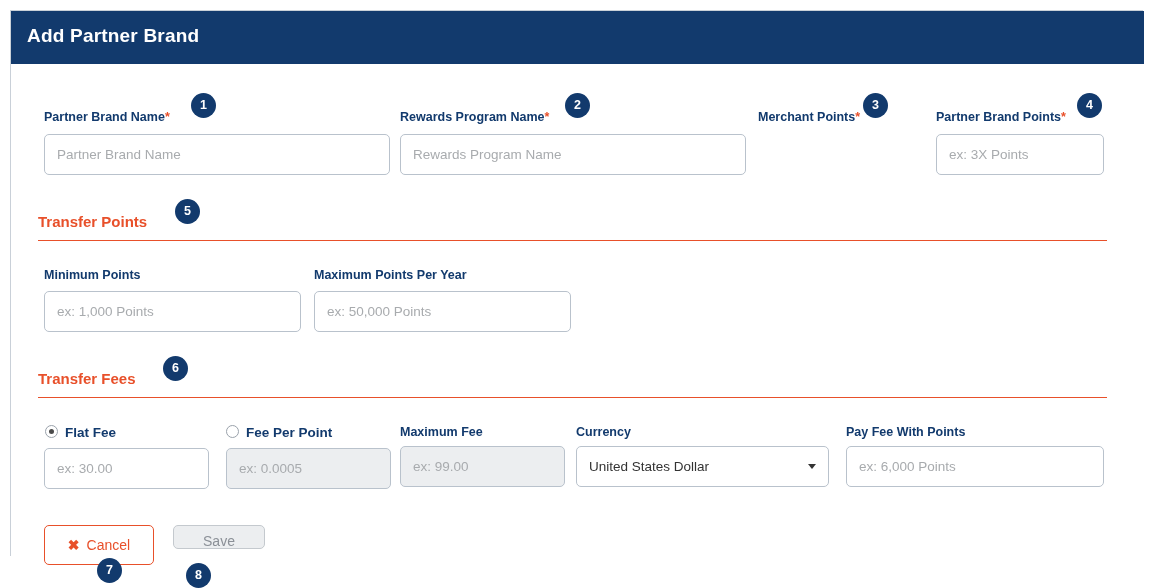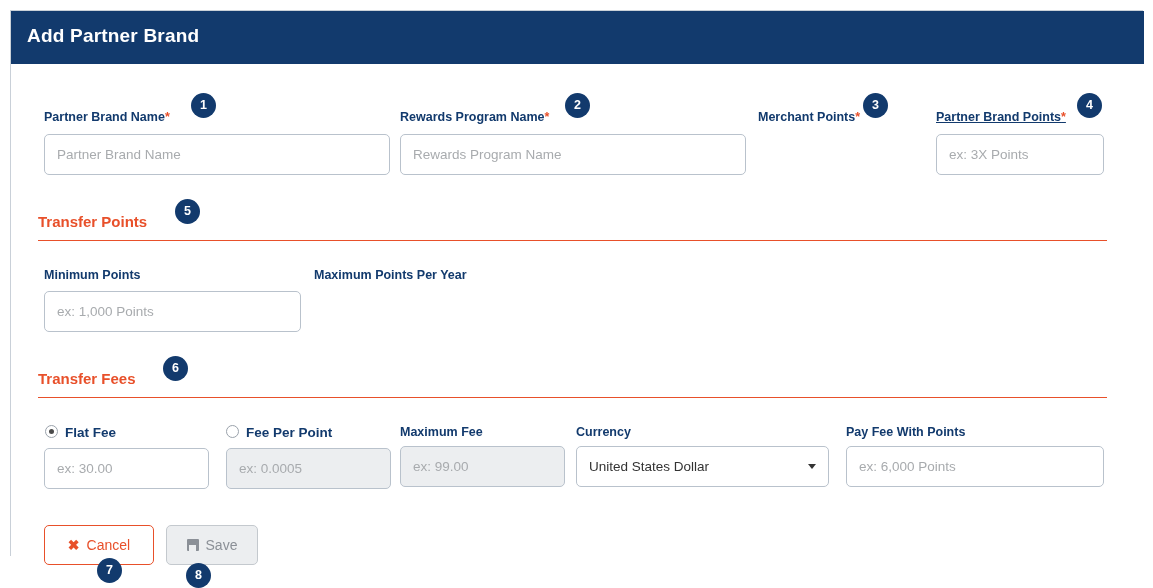--- a/index.html
+++ b/index.html
@@ -209,35 +209,36 @@
 
       <div class="field-label" style="left:33px; top:46px;">
         <span>Partner Brand Name</span><span class="req">*</span>
       </div>
       <div class="field-label" style="left:389px; top:46px;">
         <span>Rewards Program Name</span><span class="req">*</span>
       </div>
       <div class="field-label" style="left:747px; top:46px;">
         <span>Merchant Points</span><span class="req">*</span>
       </div>
-      <div class="field-label" style="left:925px; top:46px;text-decoration:underline;">
+      <div class="field-label" style="left:925px; top:46px;">
         <span>Partner Brand Points</span><span class="req">*</span>
       </div>
 
       <input class="input" style="left: 33px; top: 70px; width: 346px; height: 41px;" placeholder="Partner Brand Name">
       <input class="input" style="left: 389px; top: 70px; width: 346px; height: 41px;" placeholder="Rewards Program Name">
       <input class="input" style="left: 925px; top: 70px; width: 168px; height: 41px;" placeholder="ex: 3X Points">
 
       <div class="section-title" style="left:27px; top:149px;">Transfer Points</div>
       <div class="section-rule" style="left:27px; top:176px; width:1069px;"></div>
 
       <div class="field-label" style="left:33px; top:204px;">Minimum Points</div>
       <div class="field-label" style="left:303px; top:204px;">Maximum Points Per Year</div>
 
       <input class="input" style="left: 33px; top: 227px; width: 257px; height: 41px;" placeholder="ex: 1,000 Points">
+      <input class="input" style="left: 303px; top: 227px; width: 257px; height: 41px;" placeholder="ex: 50,000 Points">
 
       <div class="section-title" style="left:27px; top:306px;">Transfer Fees</div>
       <div class="section-rule" style="left:27px; top:333px; width:1069px;"></div>
 
       <div class="radio-wrap" style="left:34px; top:361px;">
         <span class="radio checked"></span>
         <span class="radio-label">Flat Fee</span>
       </div>
       <div class="radio-wrap" style="left:215px; top:361px;">
         <span class="radio"></span>
@@ -256,21 +257,21 @@
         <span>United States Dollar</span>
         <span class="caret"></span>
       </div>
 
       <input class="input" style="left: 835px; top: 382px; width: 258px; height: 41px;" placeholder="ex: 6,000 Points">
 
       <div class="btn btn-cancel" style="left:33px; top:461px; width:110px; height:40px;">
         <span class="x-icon">✖</span>
         <span>Cancel</span>
       </div>
-      <div class="btn btn-save" style="left:155px; top:461px; width:92px; height:40px;">
+      <div class="btn btn-save" style="left:162px; top:461px; width:92px; height:24px;flex-direction:column;">
         <span class="save-icon"></span>
         <span>Save</span>
       </div>
 
     </div>
   </div>
 
   <div class="badge" style="left:191px; top:93px;">1</div>
   <div class="badge" style="left:565px; top:93px;">2</div>
   <div class="badge" style="left:863px; top:93px;">3</div>

